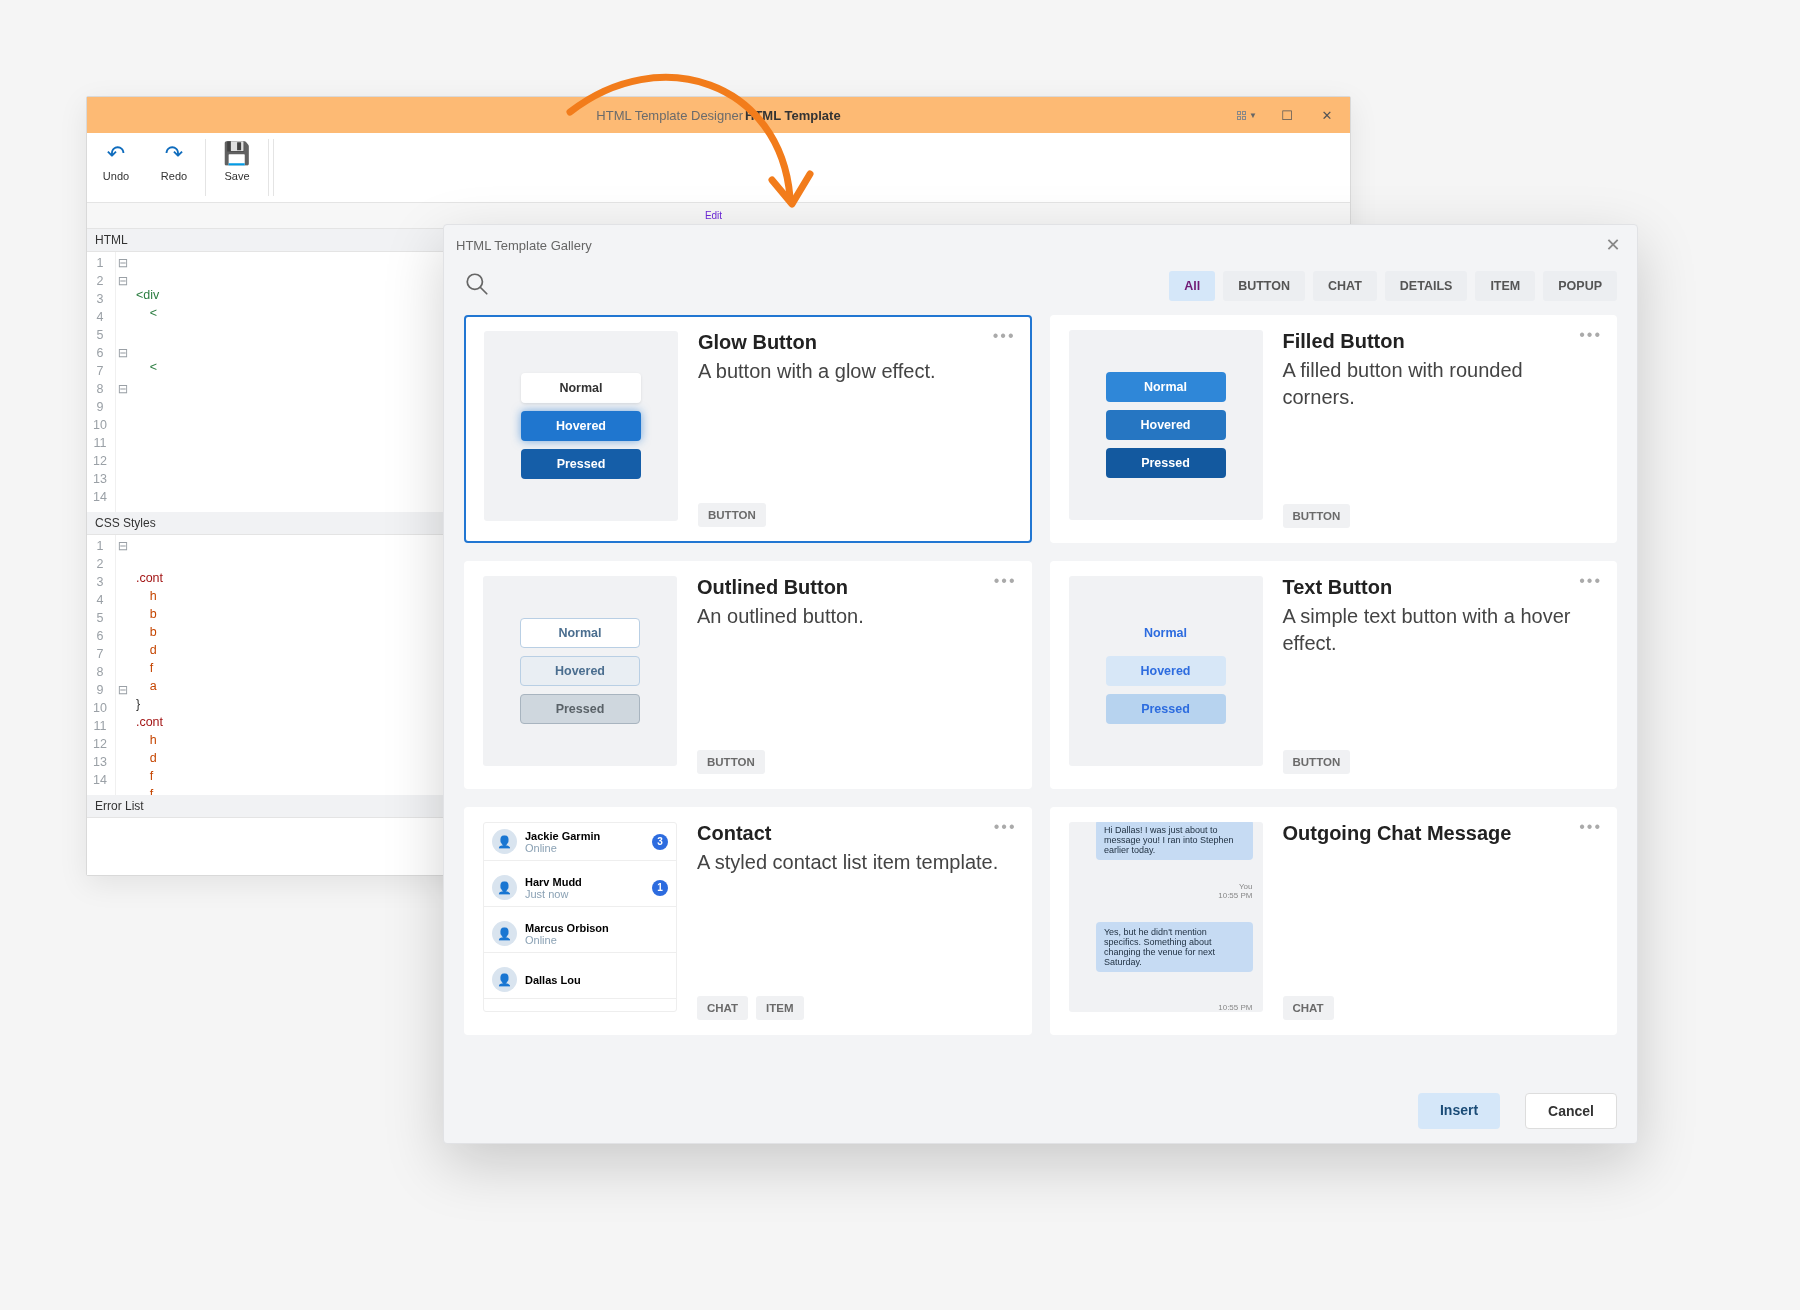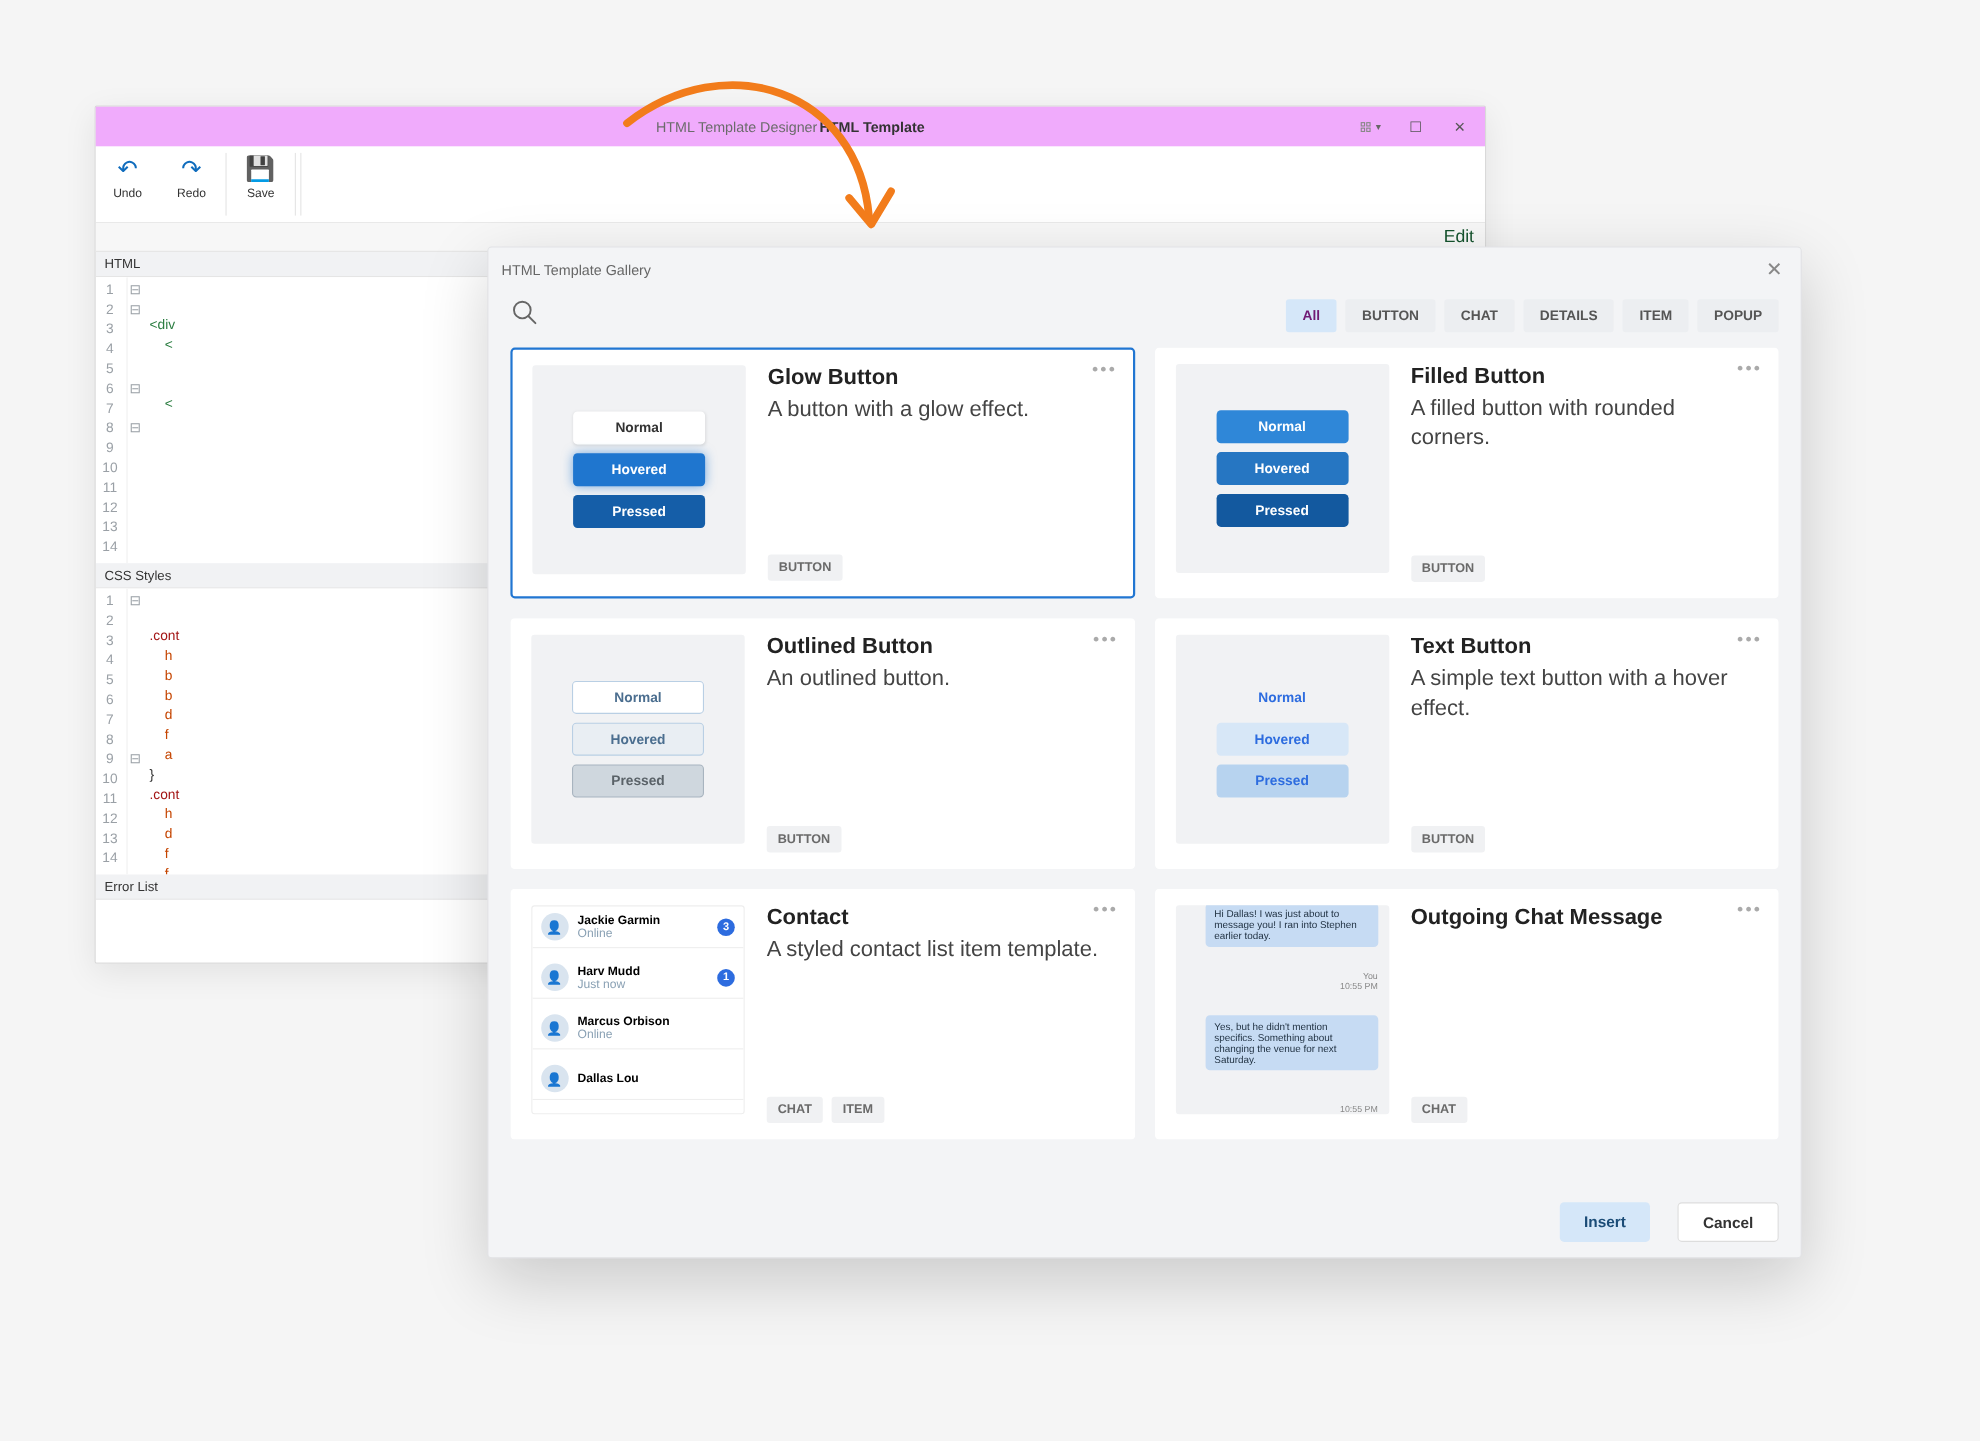--- a/index.html
+++ b/index.html
@@ -11,21 +11,21 @@
     left: 86px; top: 96px;
     width: 1265px; height: 780px;
     background: #fff;
     border: 1px solid #d9d9d9;
     box-shadow: 0 8px 30px rgba(0,0,0,.08);
     border-radius: 2px;
     display: flex; flex-direction: column;
   }
   .titlebar {
     height: 36px;
-    background: #f0abfc;
+    background: #fdba74;
     display: flex; align-items: center; justify-content: center;
     position: relative;
     font-size: 13px; color: #555;
   }
   .titlebar .title-plain { color:#6b6b6b; }
   .titlebar .title-bold { font-weight:600; color:#333; margin-left:2px; }
   .window-controls {
     position: absolute; right: 6px; top: 0; bottom:0;
     display: flex; align-items: center; gap: 6px;
   }
@@ -46,21 +46,21 @@
   
   .main-col { flex:1; display:flex; flex-direction:column; min-width:0 }
   .toolbar { height:70px; background:#fff; border-bottom:1px solid #e4e4e4; display:flex; align-items:stretch; }
   .tool-group { display:flex; align-items:stretch; padding:4px 0 0; }
   .tool-sep { width:1px; background:#e4e4e4; margin:6px 2px; }
   .tool-btn { width:58px; display:flex; flex-direction:column; align-items:center; gap:3px; padding-top:4px; cursor:pointer; font-size:11px; color:#333; line-height:1.15;}
   .tool-btn .glyph { font-size:22px; height:26px; display:flex; align-items:center; justify-content:center; color:#0f6cbd; }
   .tool-btn.wide { width:80px; }
 
   
-  .sub-bar { height:26px; background:#f7f7f7; border-bottom:1px solid #e4e4e4; display:flex; align-items:center; justify-content:flex-end; padding-right:10px; font-size:16px; color:#14532d; }
+  .sub-bar { height:26px; background:#f7f7f7; border-bottom:1px solid #e4e4e4; display:flex; align-items:center; justify-content:center; padding-right:10px; font-size:10px; color:#6d28d9; }
 
   
   .code-panels { flex:1; display:flex; flex-direction:column; overflow:hidden }
   .panel-title { background:#f1f2f4; border-bottom:1px solid #e4e4e4; font-size:12px; padding:4px 8px; color:#333 }
   .code-area { display:flex; font-family:Consolas,monospace; font-size:12.5px; line-height:18px; background:#fff; overflow:hidden }
   .gutter { background:#fff; color:#9aa0a6; text-align:right; padding:2px 8px 2px 6px; user-select:none; border-right:1px solid #f0f0f0 }
   .fold-col { width:14px; color:#9aa0a6; padding:2px 0; }
   .fold-col div, .gutter div { height:18px; text-align:center; }
   .code-lines { padding:2px 6px; color:#333; white-space:pre;margin-top:32px; }
   .tok-tag{color:#2b7d41}.tok-sel{color:#a31515}.tok-prop{color:#c54500}

